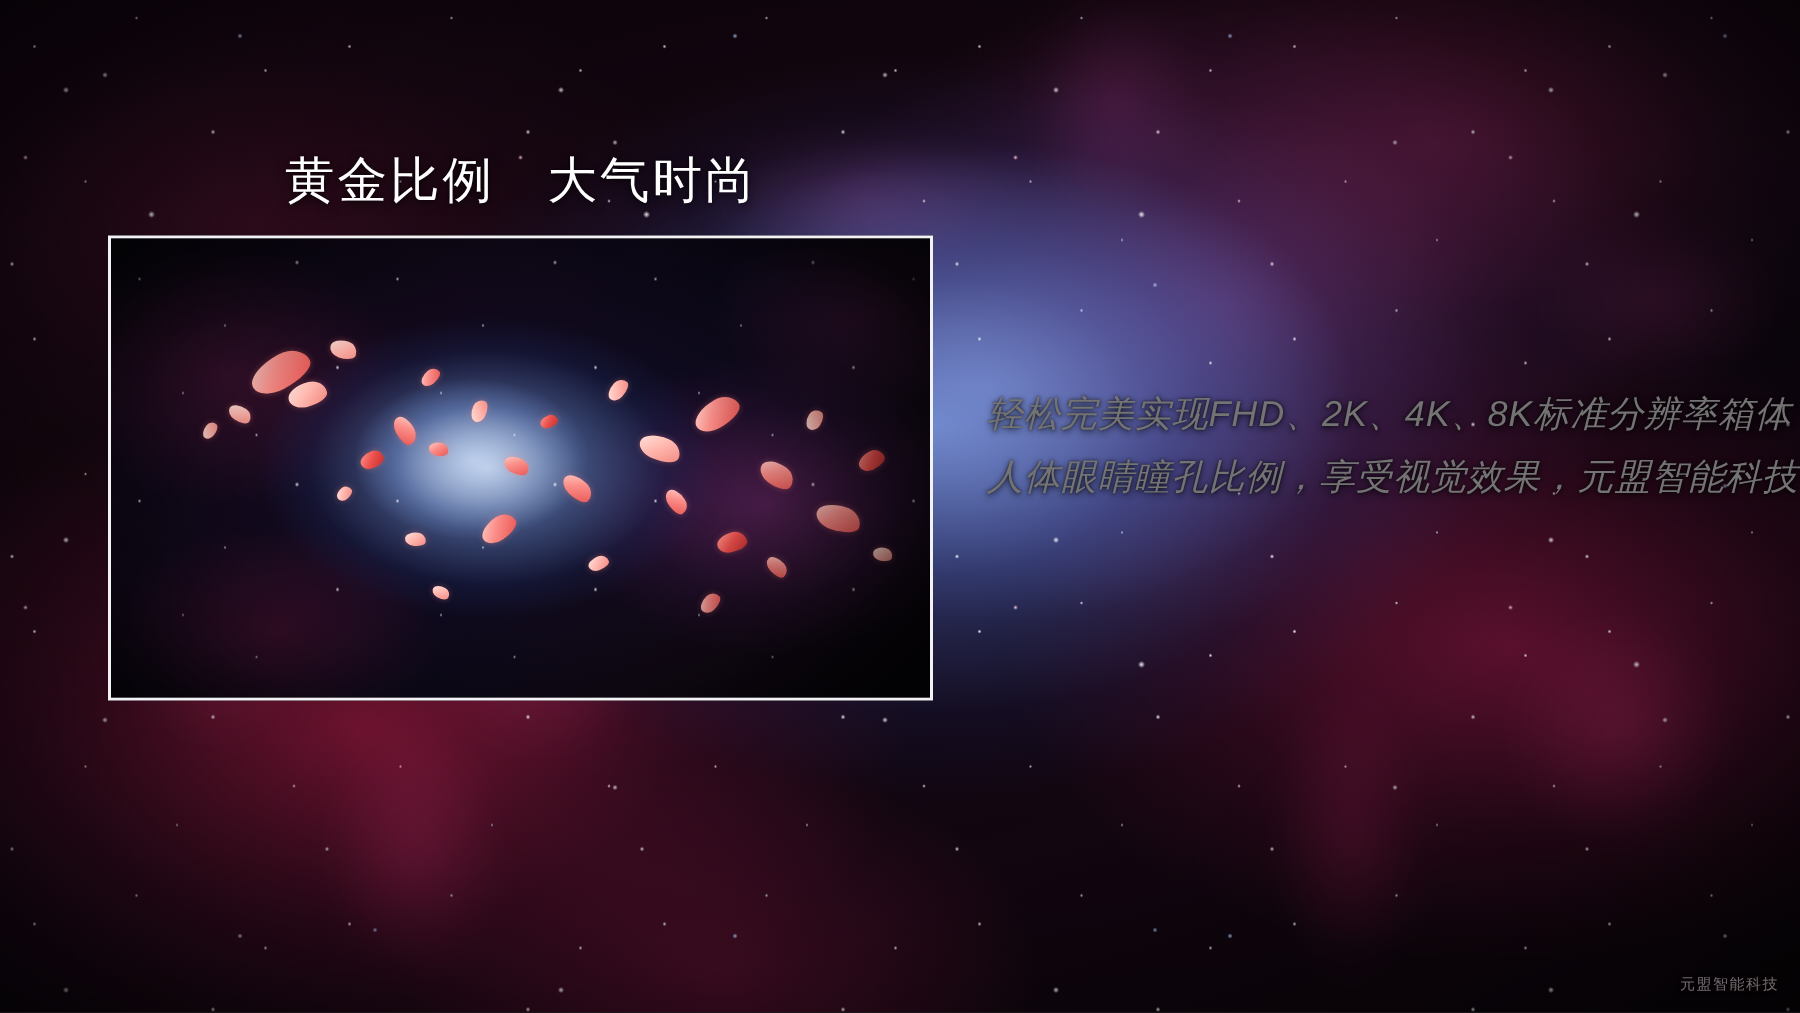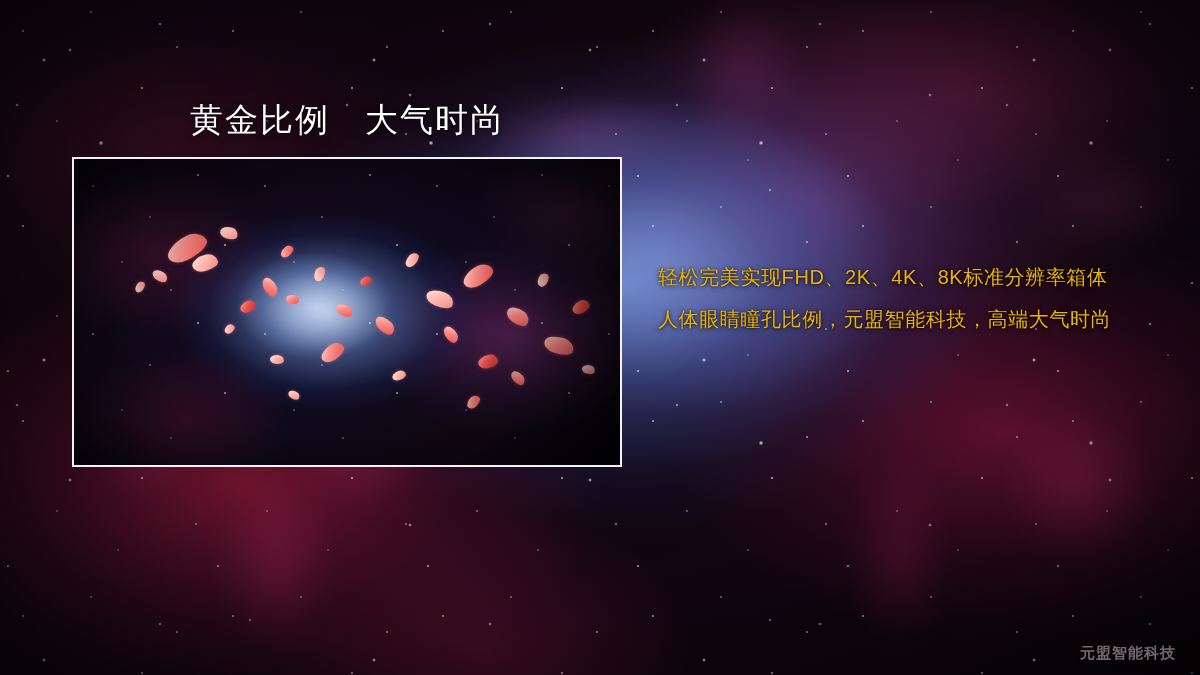--- a/index.html
+++ b/index.html
@@ -158,38 +158,38 @@
   }
 
   
   .body-block {
     position: absolute;
     left: 658px;
     top: 256px;
     width: 520px;
   }
   .body-line {
-    color: #eab308;
-    font-size: 20px;
+    color: #737373;
+    font-size: 24px;
     line-height: 42px;
     letter-spacing: 0.6px;
     white-space: nowrap;
     text-shadow: 0 1px 5px rgba(0,0,0,0.80), 0 0 2px rgba(0,0,0,0.6);
+    font-style: italic;
   }
 
   
   .watermark {
     position: absolute;
-    right: 24px;
+    right: 14px;
     bottom: 12px;
-    font-size: 15px;
+    font-size: 10px;
     letter-spacing: 1px;
     color: rgba(215,200,205,0.52);
     text-shadow: 0 1px 3px rgba(0,0,0,0.6);
-    font-weight: bold;
   }
 </style>
 </head>
 <body>
 
 <div id="slide">
 
   <div class="bg-base"></div>
   <div class="bg-wisps"></div>
   <div class="stars-a"></div>
@@ -232,18 +232,18 @@
         <div class="petal pale" style="left: 214px; top: 232px; width: 12px; height: 8px; transform: rotate(30deg);"></div>
         <div class="petal" style="left: 392px; top: 238px; width: 15px; height: 10px; transform: rotate(-44deg);"></div>
         <div class="petal pale" style="left: 508px; top: 206px; width: 13px; height: 9px; transform: rotate(14deg);"></div>
         <div class="petal pale" style="left: 150px; top: 166px; width: 11px; height: 8px; transform: rotate(-36deg);"></div>
       </div>
     <div class="photo-vig"></div>
   </div>
 
   <div class="body-block">
     <div class="body-line">轻松完美实现FHD、2K、4K、8K标准分辨率箱体</div>
-    <div class="body-line">人体眼睛瞳孔比例，元盟智能科技，高端大气时尚</div>
+    <div class="body-line">人体眼睛瞳孔比例，享受视觉效果，元盟智能科技</div>
   </div>
 
   <div class="watermark">元盟智能科技</div>
 
 </div>
 
 </body></html>

